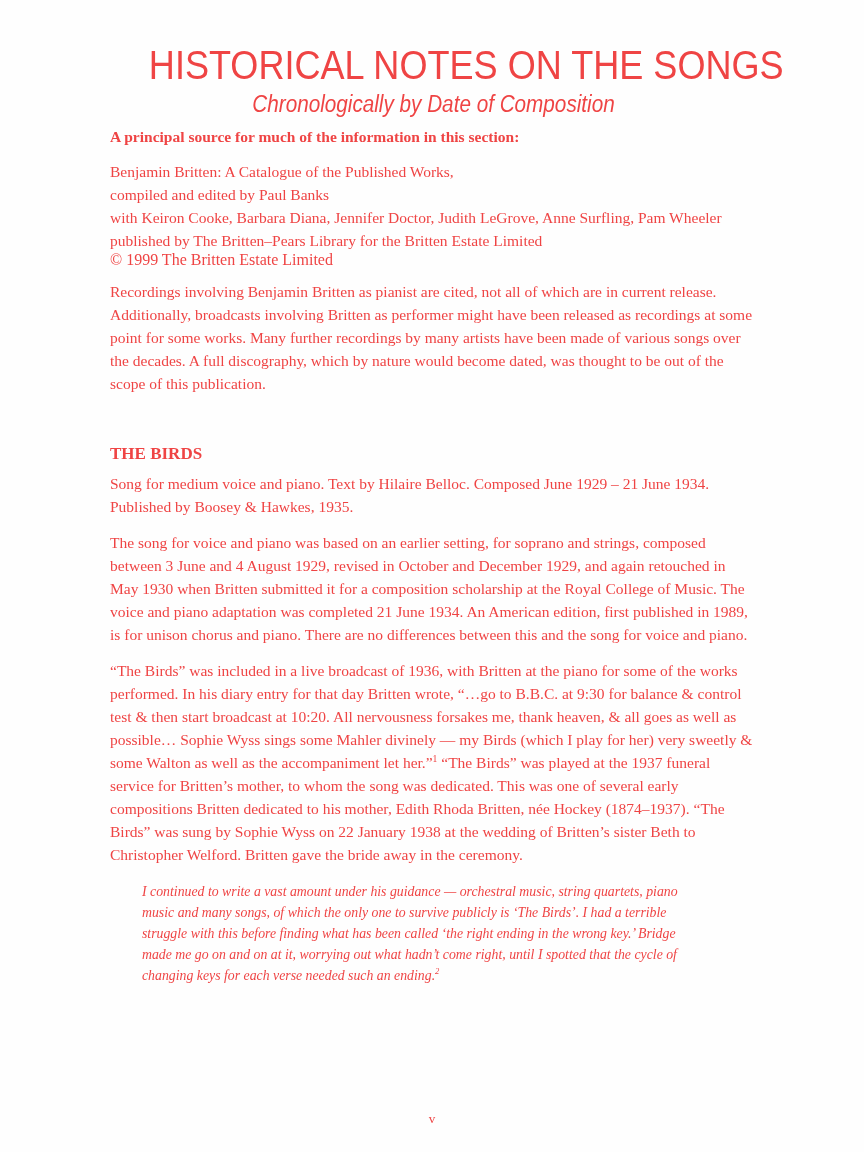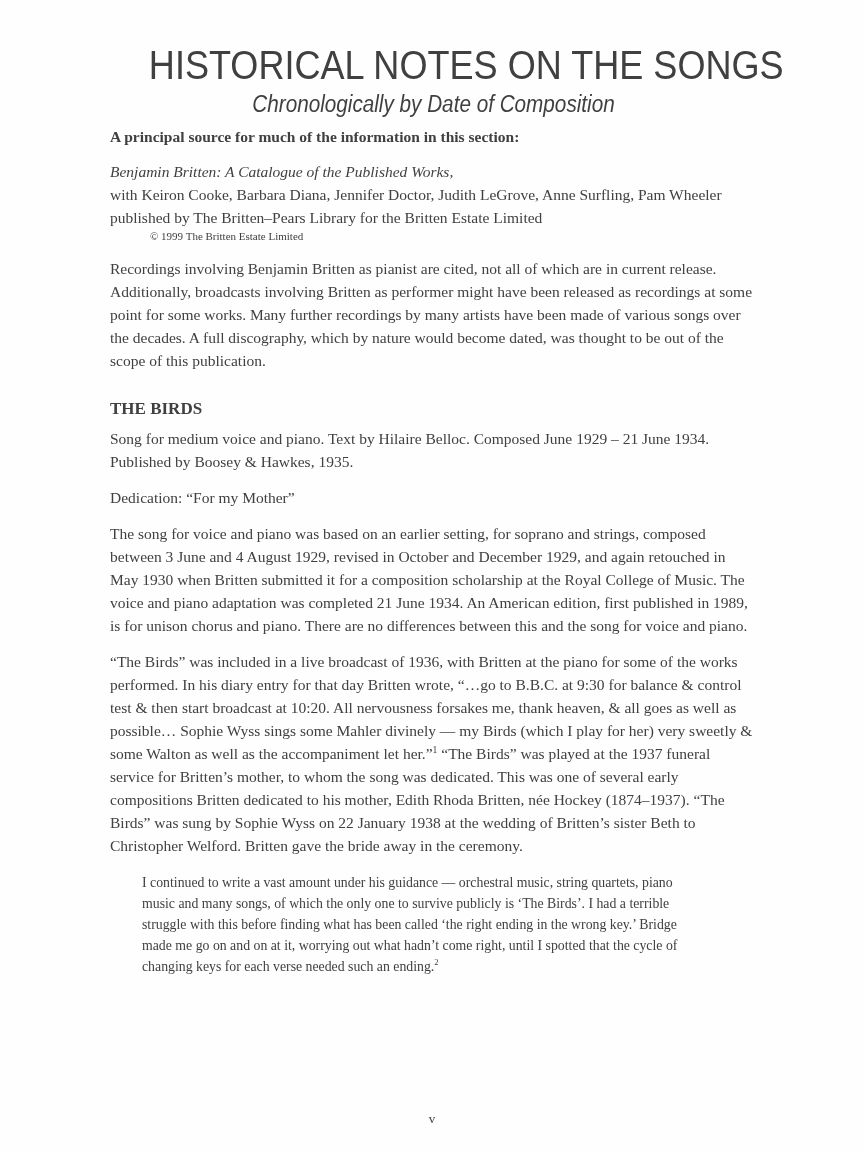--- a/index.html
+++ b/index.html
@@ -1,20 +1,20 @@
 <!DOCTYPE html>
 <html><head>
 <meta charset="utf-8">
 <style>
   html,body{margin:0;padding:0;background:#ffffff;}
   .page{
     position:relative;
     width:864px;height:1152px;
     background:#fefefe;
-    color:#404040;
+    color:#ef4444;
     font-family:"Liberation Serif","DejaVu Serif",serif;
     box-sizing:border-box;
     padding:42px 107px 0 110px;
     overflow:hidden;
   }
   .title{
     font-family:"Liberation Sans","DejaVu Sans",sans-serif;
     font-weight:normal;
     font-size:41px;
     line-height:46px;
@@ -40,33 +40,34 @@
     text-align:left;
   }
   .src-heading{
     margin-top:7px;
     font-weight:bold;
     font-size:15.5px;
     line-height:23px;
   }
   .catalogue{margin-top:12px;}
   .cat-line{font-size:15.5px;line-height:23px;}
-  .italic{font-style:italic;}
-  .copyright{font-size:11px;line-height:15px;margin-left:40px;}
+  .italic{}
+  .copyright{font-size:16px;line-height:15px;}
   .entry-heading{
-    margin-top:26px;
+    margin-top:48px;
     font-weight:bold;
     font-size:17px;
     line-height:22px;
   }
   .description{margin-top:7px;}
   .quote{
     font-size:13.8px;
     line-height:21px;
     margin:15px 56px 0 32px;
+    font-style:italic;
   }
   sup{font-size:0.62em;line-height:0;vertical-align:super;}
   .page-number{
     position:absolute;
     left:0;right:0;bottom:26px;
     text-align:center;
     font-size:13px;
     line-height:15px;
   }
 </style>
@@ -75,32 +76,32 @@
 
 <div class="page">
 
   <h1 class="title">HISTORICAL NOTES ON THE SONGS</h1>
   <div class="subtitle">Chronologically by Date of Composition</div>
 
   <div class="para src-heading">A principal source for much of the information in this section:</div>
 
   <div class="catalogue">
     <div class="cat-line italic">Benjamin Britten: A Catalogue of the Published Works,</div>
+    <div class="cat-line">compiled and edited by Paul Banks</div>
     <div class="cat-line">with Keiron Cooke, Barbara Diana, Jennifer Doctor, Judith LeGrove, Anne Surfling, Pam Wheeler</div>
     <div class="cat-line">published by The Britten–Pears Library for the Britten Estate Limited</div>
     <div class="copyright">© 1999 The Britten Estate Limited</div>
   </div>
 
   <div class="para">Recordings involving Benjamin Britten as pianist are cited, not all of which are in current release. Additionally, broadcasts involving Britten as performer might have been released as recordings at some point for some works. Many further recordings by many artists have been made of various songs over the decades. A full discography, which by nature would become dated, was thought to be out of the scope of this publication.</div>
 
   <div class="entry-heading">THE BIRDS</div>
 
   <div class="para description">Song for medium voice and piano. Text by Hilaire Belloc. Composed June 1929 – 21 June 1934. Published by Boosey &amp; Hawkes, 1935.</div>
 
-  <div class="para">Dedication: “For my Mother”</div>
 
 
   <div class="para">The song for voice and piano was based on an earlier setting, for soprano and strings, composed between 3 June and 4 August 1929, revised in October and December 1929, and again retouched in May 1930 when Britten submitted it for a composition scholarship at the Royal College of Music. The voice and piano adaptation was completed 21 June 1934. An American edition, first published in 1989, is for unison chorus and piano. There are no differences between this and the song for voice and piano.</div>
 
   <div class="para"><span>“The Birds” was included in a live broadcast of 1936, with Britten at the piano for some of the works performed. In his diary entry for that day Britten wrote, “…go to B.B.C. at 9:30 for balance &amp; control test &amp; then start broadcast at 10:20. All nervousness forsakes me, thank heaven, &amp; all goes as well as possible… Sophie Wyss sings some Mahler divinely — my Birds (which I play for her) very sweetly &amp; some Walton as well as the accompaniment let her.”</span><sup>1</sup><span> “The Birds” was played at the 1937 funeral service for Britten’s mother, to whom the song was dedicated. This was one of several early compositions Britten dedicated to his mother, Edith Rhoda Britten, née Hockey (1874–1937). “The Birds” was sung by Sophie Wyss on 22 January 1938 at the wedding of Britten’s sister Beth to Christopher Welford. Britten gave the bride away in the ceremony.</span></div>
 
 
   <div class="quote"><span>I continued to write a vast amount under his guidance — orchestral music, string quartets, piano music and many songs, of which the only one to survive publicly is ‘The Birds’. I had a terrible struggle with this before finding what has been called ‘the right ending in the wrong key.’ Bridge made me go on and on at it, worrying out what hadn’t come right, until I spotted that the cycle of changing keys for each verse needed such an ending.</span><sup>2</sup></div>
 
   <div class="page-number">v</div>

